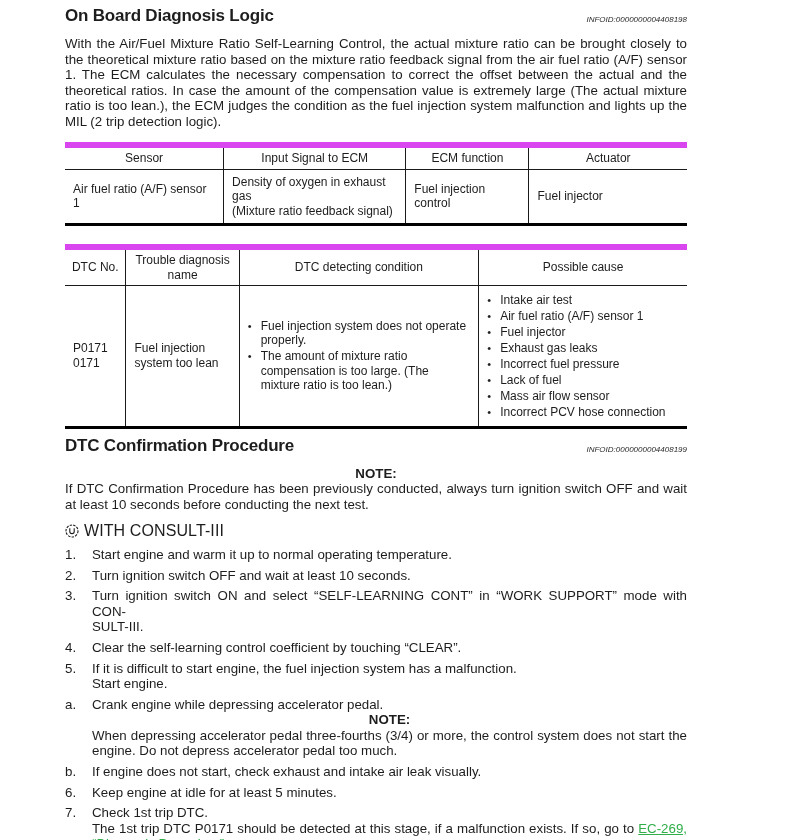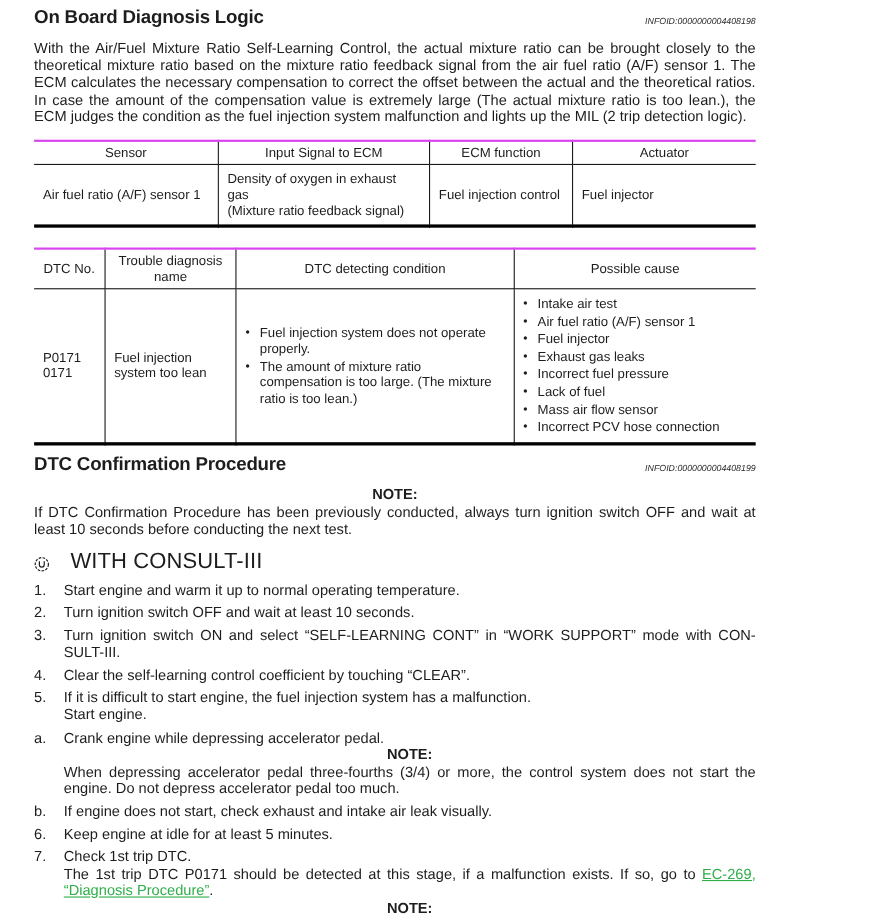--- a/index.html
+++ b/index.html
@@ -1,49 +1,49 @@
 <!DOCTYPE html>
 <html style="--link: #2fae49; --ink: #1d1d1d;"><head>
 <meta charset="utf-8">
 <style>
   :root { --ink:#1d1d1d; --link:#2fae49; }
   * { margin:0; padding:0; box-sizing:border-box; }
   html,body { background:#ffffff; }
   body { font-family:"Liberation Sans", sans-serif; color:var(--ink); }
-  .page { width:752px; height:840px; overflow:hidden; background:#fff; padding:6px 65px 0 31px; }
+  .page { width:752px; height:840px; overflow:hidden; background:#fff; padding:6px 65px 0 65px; }
 
   .sec-head { display:flex; align-items:flex-end; justify-content:space-between; }
   h1.sec-title { font-size:17px; font-weight:bold; letter-spacing:-0.2px; }
   .infoid { font-size:8px; font-style:italic; color:#2a2a2a; white-space:nowrap; padding-bottom:2px; }
 
   .body { font-size:13.3px; line-height:15.5px; }
   .just { text-align:justify; }
   .para { margin-top:10px; }
 
   table { width:100%; border-collapse:collapse; table-layout:fixed;
-          border-top:2px solid #d946ef; border-bottom:3px solid #000; }
+          border-top:6px solid #d946ef; border-bottom:3px solid #000; }
   th, td { border:1px solid #1a1a1a; font-size:12px; line-height:14.5px; vertical-align:middle; }
   th { font-weight:normal; text-align:center; padding:3px 4px; }
   td { padding:5px 8px; }
   th:first-child, td:first-child { border-left:none; }
   th:last-child, td:last-child { border-right:none; }
   .t1 { margin-top:13px; }
   .t1 td { height:38px; }
   .t2 { margin-top:18px; }
   .t2 th { height:35px; }
   .t2 td { height:114px; }
 
   .bi { display:flex; margin:1.5px 0; }
   .dot { width:13px; flex:none; font-size:11px; line-height:14.5px; }
 
   .note-label { font-weight:bold; font-size:13.3px; line-height:15.5px;text-align:center; }
   .sec2-note { margin-top:10px; }
 
-  .consult-head { display:flex; align-items:center; gap:19px; margin-top:10px;
-                  font-size:20px; letter-spacing:0.1px; }
+  .consult-head { display:flex; align-items:center; gap:5px; margin-top:10px;
+                  font-size:16px; letter-spacing:0.1px; }
   .consult-icon { width:14px; height:14px; flex:none; display:inline-block; }
 
   .steps { margin-top:7px; }
   .step { display:flex; margin:5px 0; font-size:13.3px; line-height:15.6px; }
   .mk { width:27px; flex:none; }
   .ct { flex:1; min-width:0; }
   .jline { text-align:justify; text-align-last:justify; }
   a.lnk { color:var(--link); text-decoration:underline; cursor:pointer; }
 </style>
 </head>

